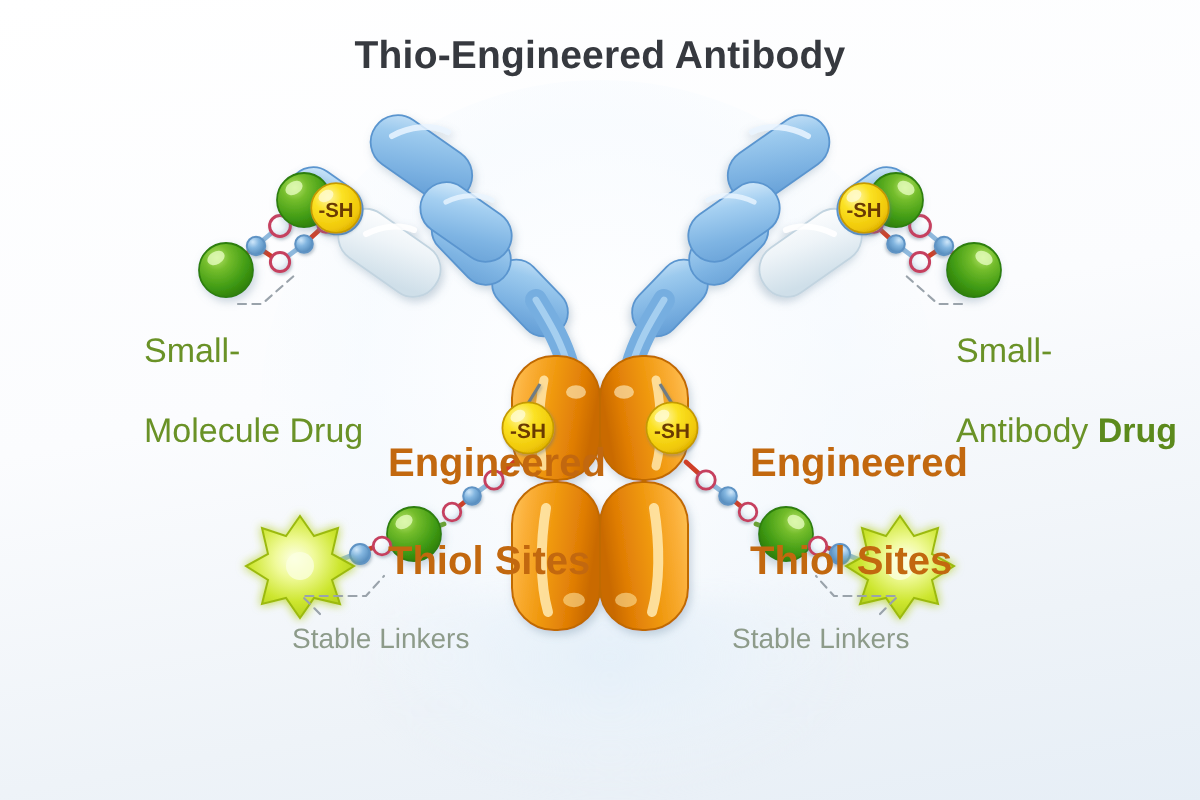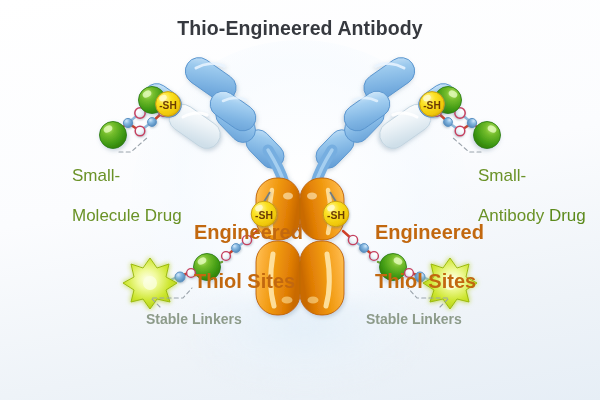--- a/index.html
+++ b/index.html
@@ -55,35 +55,35 @@
     line-height: 1.17;
     white-space: pre-line;
   }
   .lbl-drug {
     font-size: 17px;
     font-weight: 400;
     color: #6a9227;
   }
   .lbl-drug-left  { left: 72px;  top: 146px; text-align: left; }
   .lbl-drug-right { left: 478px; top: 146px; text-align: left; }
-  .lbl-drug .accent { font-weight: 400; color: #5c8a1c; }
+  .lbl-drug .accent { font-weight: 700; color: #5c8a1c; }
 
   .lbl-thiol {
     font-size: 20px;
     font-weight: 700;
     color: #c2680f;
     line-height: 1.22;
     margin-left: 23px;
   }
   .lbl-thiol-left  { left: 171px; top: 196px; text-align: left; }
   .lbl-thiol-right { left: 352px; top: 196px; text-align: left; }
 
   .lbl-linker {
     font-size: 14px;
-    font-weight: 700;
+    font-weight: 400;
     color: #8d9b8a;
     text-align: center;
   }
   .lbl-linker-left  { left: 146px; top: 311px; }
   .lbl-linker-right { left: 366px; top: 311px; }
 </style>
 </head>
 <body>
 
 <div id="stage">

